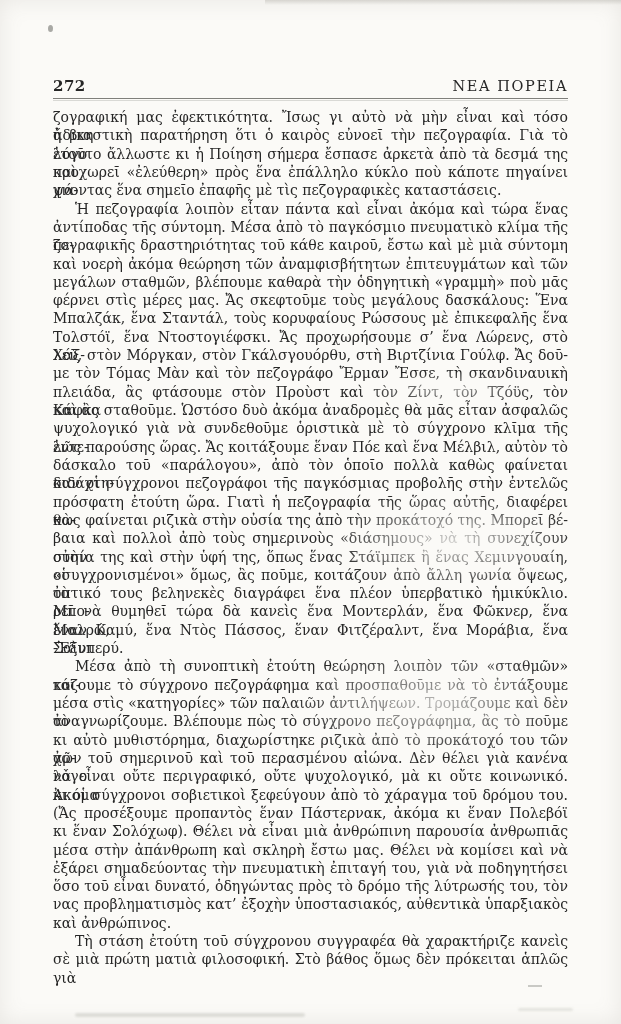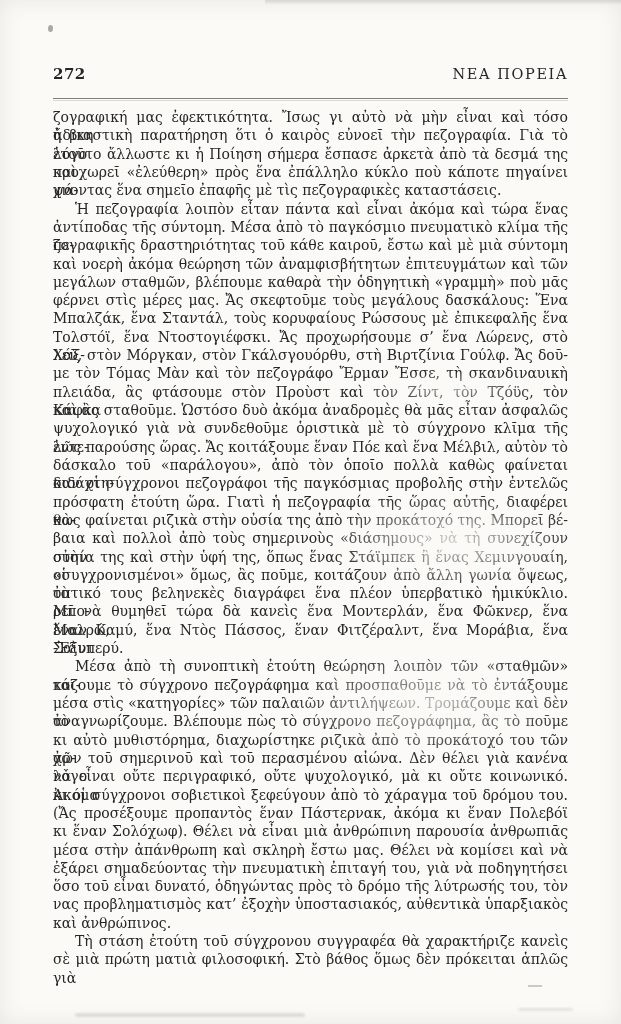--- a/index.html
+++ b/index.html
@@ -7,21 +7,21 @@
     position:relative;
     width:621px;height:1024px;
     margin:0 auto;
     background:#fbfaf7;
     overflow:hidden;
     font-family:"DejaVu Serif","Liberation Serif",serif;
     color:#262626;
     box-shadow:inset 0 0 22px rgba(120,115,105,.14);
   }
   
-  .runhead{position:absolute;top:65px;left:53px;width:515px;height:18px;}
+  .runhead{position:absolute;top:77px;left:53px;width:515px;height:18px;}
   .pageno{position:absolute;left:0;top:0;font-size:15px;font-weight:bold;letter-spacing:.5px;}
   .journal{position:absolute;right:0;top:1px;font-size:14.5px;letter-spacing:1.6px;}
   .rule{position:absolute;left:53px;top:98px;width:515px;height:1px;background:#696965;opacity:.85;}
   .rule2{position:absolute;left:53px;top:100px;width:515px;height:1px;background:#9a9a94;opacity:.35;}
   
   .textbody{
     position:absolute;left:53px;top:108px;width:515px;
     font-size:14px;
   }
   .para{margin:0;padding:0;}

